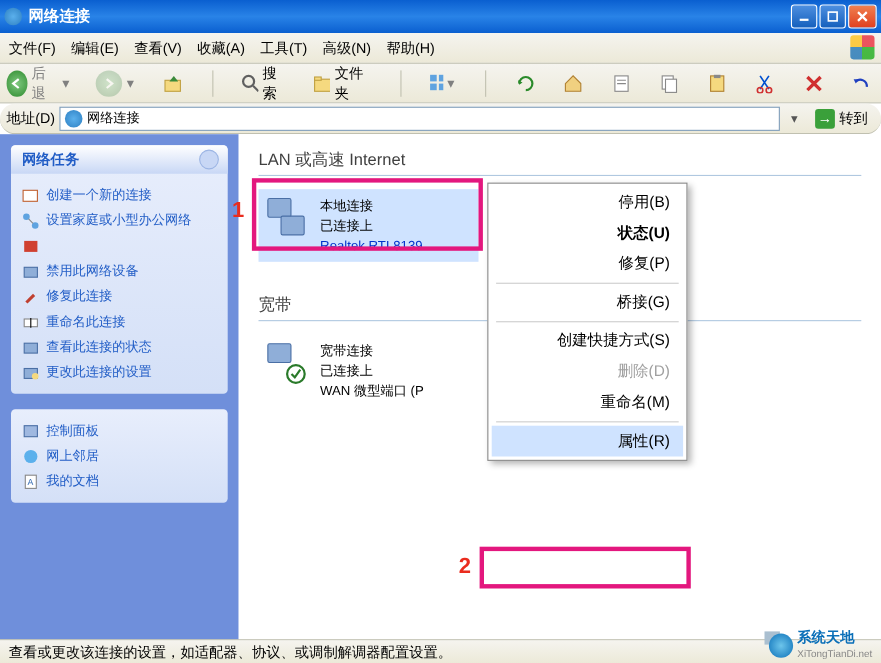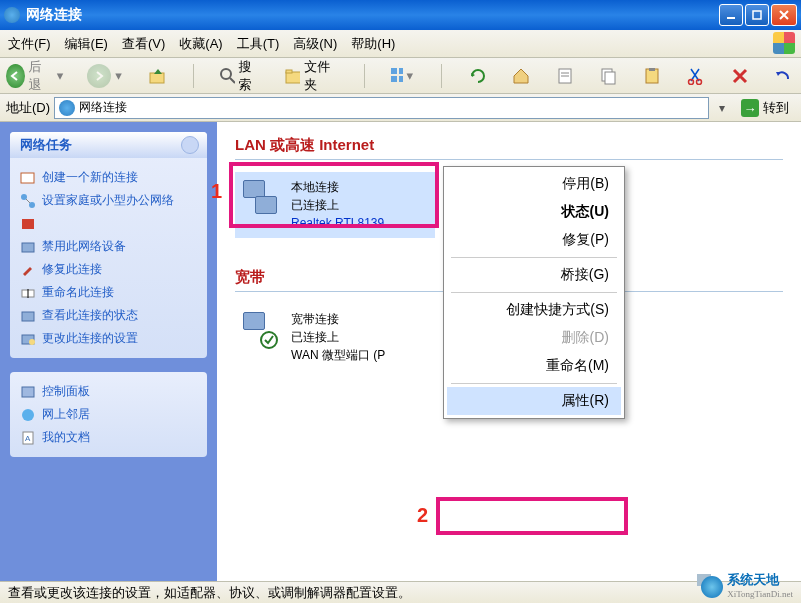--- a/index.html
+++ b/index.html
@@ -18,39 +18,39 @@
 
 .toolbar { height: 36px; background: linear-gradient(#f5f4ef, #ece9d8); border-bottom: 1px solid #c0c0b0; display: flex; align-items: center; padding: 0 6px; gap: 20px; }
 .tb-btn { width: 28px; height: 28px; display: flex; align-items: center; justify-content: center; border-radius: 3px; }
 .tb-nav { display: flex; align-items: center; }
 .nav-circle { width: 24px; height: 24px; border-radius: 50%; display: flex; align-items: center; justify-content: center; color: #fff; font-size: 14px; }
 .nav-back { background: radial-gradient(circle, #7fc97f, #2d8a2d); }
 .nav-fwd { background: radial-gradient(circle, #b0d8b0, #7fa57f); opacity: 0.5; }
 .tb-text { font-size: 13px; color: #808080; margin: 0 4px; }
 .tb-sep { width: 1px; height: 24px; background: #c0c0b0; margin: 0 4px; }
 
-.addrbar { height: 28px; background: linear-gradient(#f5f4ef, #ece9d8); border-bottom: 1px solid #c0c0b0; display: flex; align-items: center; padding: 0 6px; gap: 4px; }
+.addrbar { height: 28px; background: linear-gradient(#f5f4ef, #ece9d8); border-bottom: 1px solid #c0c0b0; display: flex; align-items: center; padding: 0 6px; gap: 4px; border-radius: 14px; }
 .addr-label { font-size: 13px; }
 .addr-input { flex: 1; height: 22px; border: 1px solid #7f9db9; background: #fff; display: flex; align-items: center; padding: 0 4px; gap: 4px; }
 .addr-input .ai-icon { width: 16px; height: 16px; background: radial-gradient(circle, #5bb0ec, #2d7fc2); border-radius: 50%; }
 .addr-dd { width: 18px; text-align: center; color: #555; }
 .go-btn { display: flex; align-items: center; gap: 4px; font-size: 13px; padding: 2px 6px; }
 .go-arrow { width: 18px; height: 18px; background: #3aa03a; display: flex; align-items: center; justify-content: center; color: #fff; border-radius: 3px; }
 
 .body-area { display: flex; height: 459px; }
 .sidebar { width: 217px; background: #6f8fdb; padding: 10px; overflow: hidden; }
 .panel { background: linear-gradient(#e8eefc, #d4e0f7); border-radius: 4px; margin-bottom: 14px; }
 .panel-hdr { background: linear-gradient(to bottom, #fff, #c8d7f5); height: 26px; display: flex; align-items: center; padding: 0 10px; font-size: 13px; font-weight: bold; color: #215dc6; border-radius: 4px 4px 0 0; position: relative; }
 .panel-hdr::after { content: ""; position: absolute; right: 8px; width: 16px; height: 16px; background: #c8d7f5; border: 1px solid #9cb5e4; border-radius: 50%; }
 .panel-body { padding: 8px 10px; }
 .task { display: flex; align-items: flex-start; gap: 6px; padding: 3px 0; font-size: 12px; color: #215dc6; cursor: pointer; }
 .task-icon { width: 16px; height: 16px; flex-shrink: 0; margin-top: 1px; }
 
 .content { flex: 1; background: #fff; position: relative; padding: 14px 18px; }
-.section-hdr { font-size: 15px; font-weight: bold; color: #b91c1c; border-bottom: 1px solid #b0c8e0; padding-bottom: 4px; margin-bottom: 12px; }
+.section-hdr { font-size: 15px; font-weight: normal; color: #404040; border-bottom: 1px solid #b0c8e0; padding-bottom: 4px; margin-bottom: 12px; }
 .conn-item { display: flex; align-items: flex-start; gap: 10px; padding: 6px; }
 .conn-item.selected { background: #cfe3ff; }
 .conn-icon { width: 40px; height: 40px; position: relative; }
 .conn-icon .c1 { width: 22px; height: 18px; background: #8faed8; border: 1px solid #4a6fa5; position: absolute; top: 2px; left: 2px; border-radius: 2px; }
 .conn-icon .c2 { width: 22px; height: 18px; background: #8faed8; border: 1px solid #4a6fa5; position: absolute; bottom: 4px; right: 4px; border-radius: 2px; }
 .conn-text { font-size: 12px; line-height: 1.5; }
 .conn-text .blue { color: #0033cc; }
 
 .highlight-box { position: absolute; border: 4px solid #e3177e; pointer-events: none; }
 .hl1 { top: 40px; left: 12px; width: 210px; height: 66px; }
@@ -60,21 +60,21 @@
 .anno2 { top: 382px; left: 200px; }
 
 .ctxmenu { position: absolute; top: 44px; left: 226px; width: 182px; background: #fff; border: 1px solid #888; padding: 3px; box-shadow: 3px 3px 6px rgba(0,0,0,0.3); }
 .ctx-item { padding: 5px 12px; font-size: 14px; color: #000; text-align: right; }
 .ctx-item.disabled { color: #a0a0a0; }
 .ctx-item.hover { background: #cfe3ff; }
 .ctx-sep { height: 1px; background: #ccc; margin: 3px 4px; }
 
 .statusbar { height: 22px; background: linear-gradient(#f5f4ef, #ece9d8); border-top: 1px solid #c0c0b0; display: flex; align-items: center; padding: 0 8px; font-size: 13px; }
 
-.watermark { position: absolute; right: 8px; bottom: 4px; display: flex; align-items: center; gap: 4px; font-size: 13px; color: #0a6fb8; font-family: Liberation Serif, serif; }
+.watermark { position: absolute; right: 8px; bottom: 4px; display: flex; align-items: center; gap: 4px; font-size: 13px; color: #0a6fb8; }
 .wm-icon { width: 26px; height: 26px; position: relative; }
 .wm-icon .globe { width: 22px; height: 22px; background: radial-gradient(circle, #6dc5eb, #0a6fb8); border-radius: 50%; position: absolute; right: 0; bottom: 0; }
 .wm-icon .house { width: 14px; height: 12px; background: #aabfd0; position: absolute; left: 0; top: 2px; }
 .wm-text b { font-weight: bold; }
 .wm-text .sub { font-size: 9px; color: #888; display: block; }
 
 svg { display: block; }
 </style>
 </head>
 <body>

